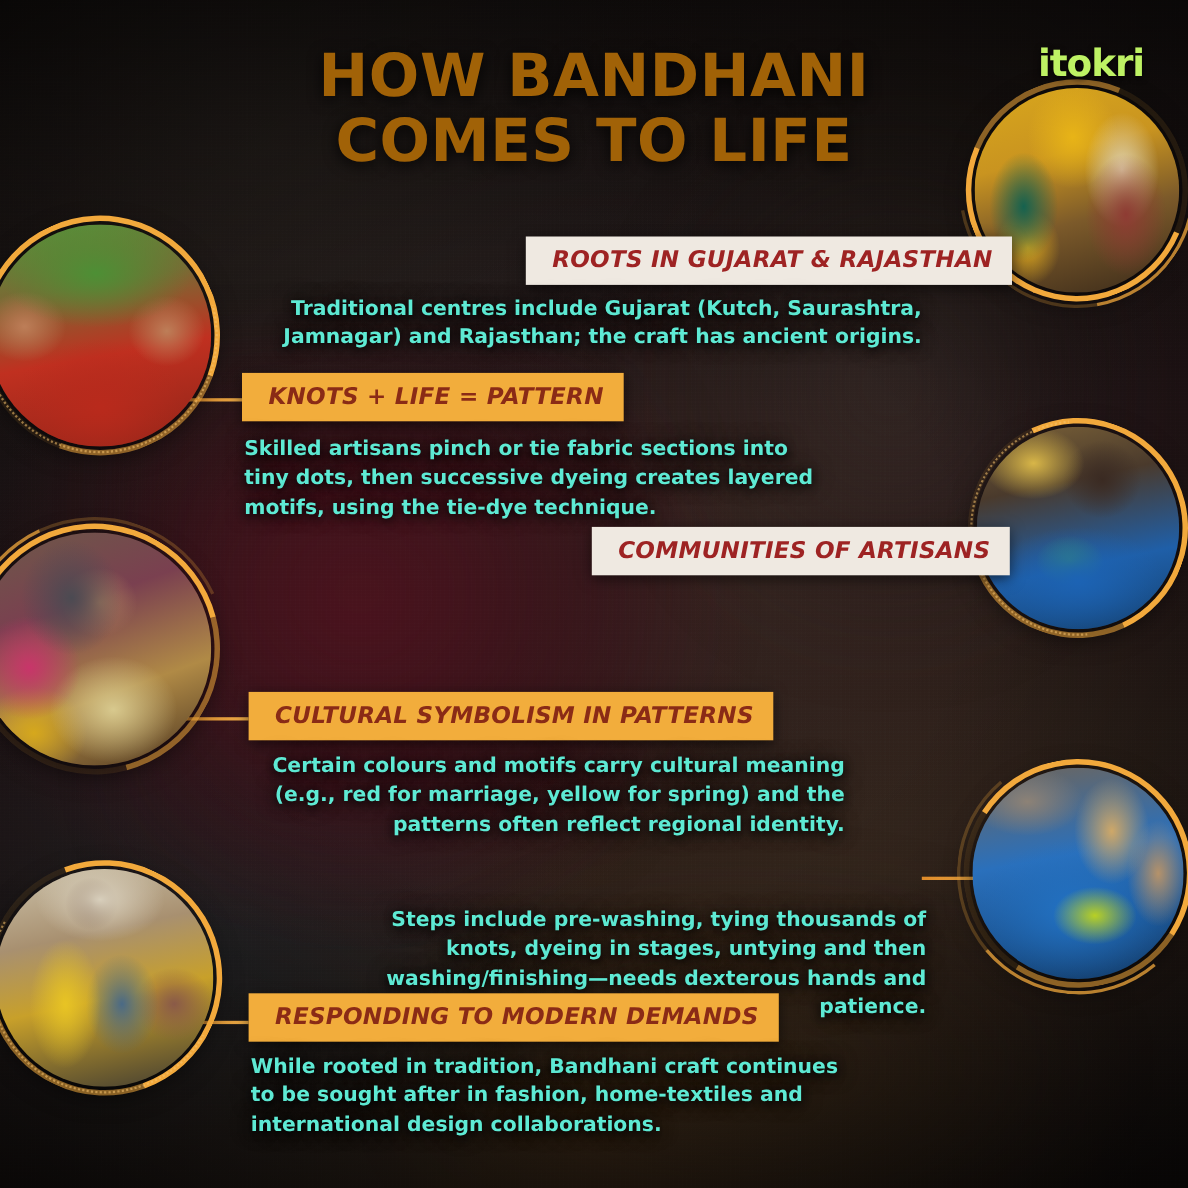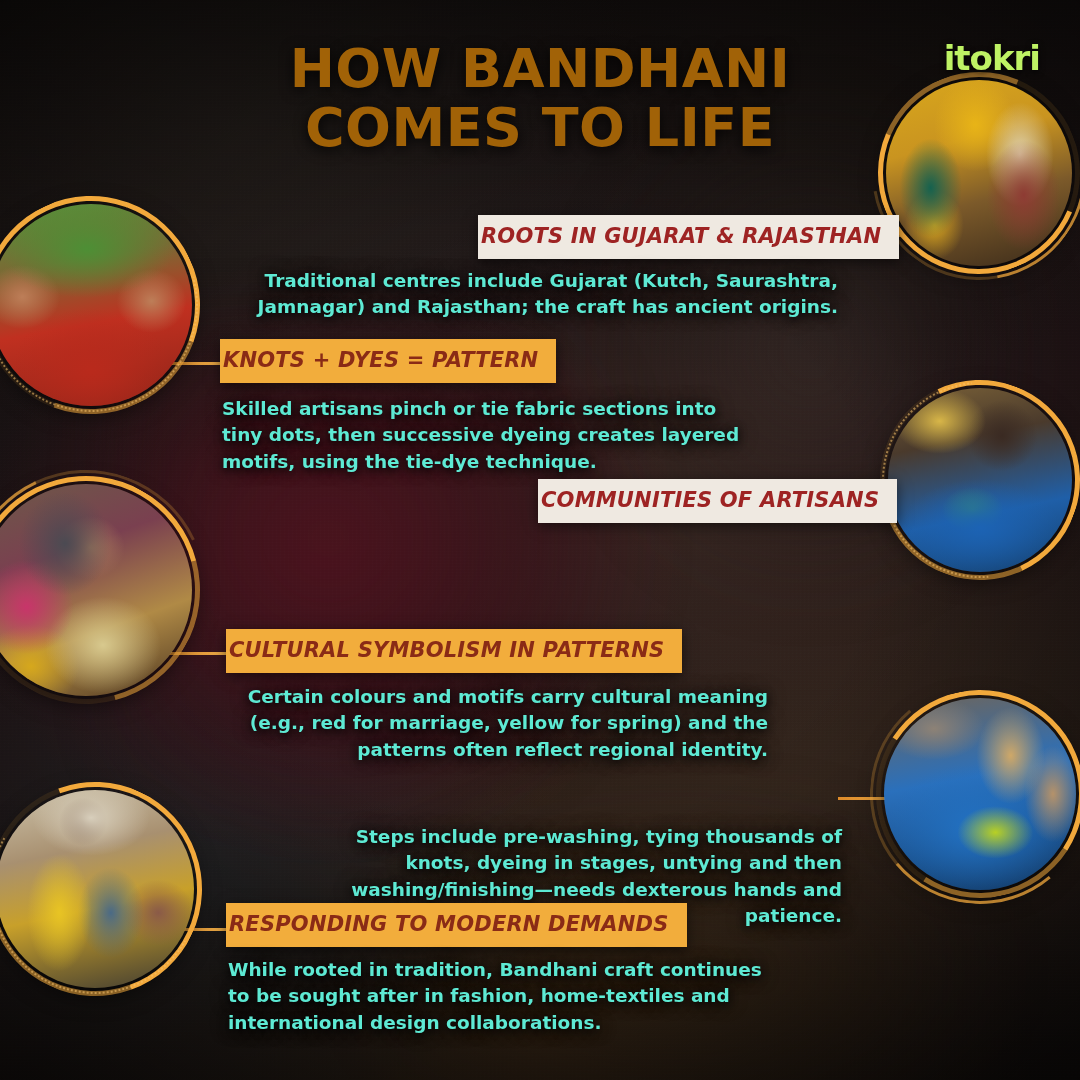--- a/index.html
+++ b/index.html
@@ -219,21 +219,21 @@
     background: linear-gradient(to right, #e8902a, #f2b14a);
     z-index: 12;
     opacity: .95;
   }
 
   
   .banner {
     position: absolute;
     display: inline-flex;
     align-items: center;
-    padding: 9px 18px 11px 3px;
+    padding: 9px 18px 11px 24px;
     font-family: "DejaVu Sans", sans-serif;
     font-weight: 700;
     font-style: italic;
     font-size: 21px;
     letter-spacing: 0.2px;
     white-space: nowrap;
     z-index: 20;
     box-shadow: 0 3px 12px rgba(0,0,0,.55);
   }
   .banner.cream {
@@ -334,21 +334,21 @@
   <div class="connector" style="left:160px; top:652px; width:66px;"></div>
   <div class="connector" style="left:838px; top:797px; width:62px;"></div>
   <div class="connector" style="left:162px; top:928px; width:64px;"></div>
 
   <div class="banner cream" style="left:478px; top:215px;">
     <span>ROOTS IN GUJARAT &amp; RAJASTHAN</span>
   </div>
   <div class="body-text right" style="left:248px; top:268px; width:590px;">Traditional centres include Gujarat (Kutch, Saurashtra, Jamnagar) and Rajasthan; the craft has ancient origins.</div>
 
   <div class="banner amber" style="left:220px; top:339px;">
-    <span>KNOTS + DYES = PATTERN</span>
+    <span>KNOTS + LIFE = PATTERN</span>
   </div>
   <div class="body-text left" style="left:222px; top:396px; width:528px;">Skilled artisans pinch or tie fabric sections into tiny dots, then successive dyeing creates layered motifs, using the tie-dye technique.</div>
 
   <div class="banner cream" style="left:538px; top:479px;">
     <span>COMMUNITIES OF ARTISANS</span>
   </div>
 
   <div class="banner amber" style="left:226px; top:629px;">
     <span>CULTURAL SYMBOLISM IN PATTERNS</span>
   </div>

